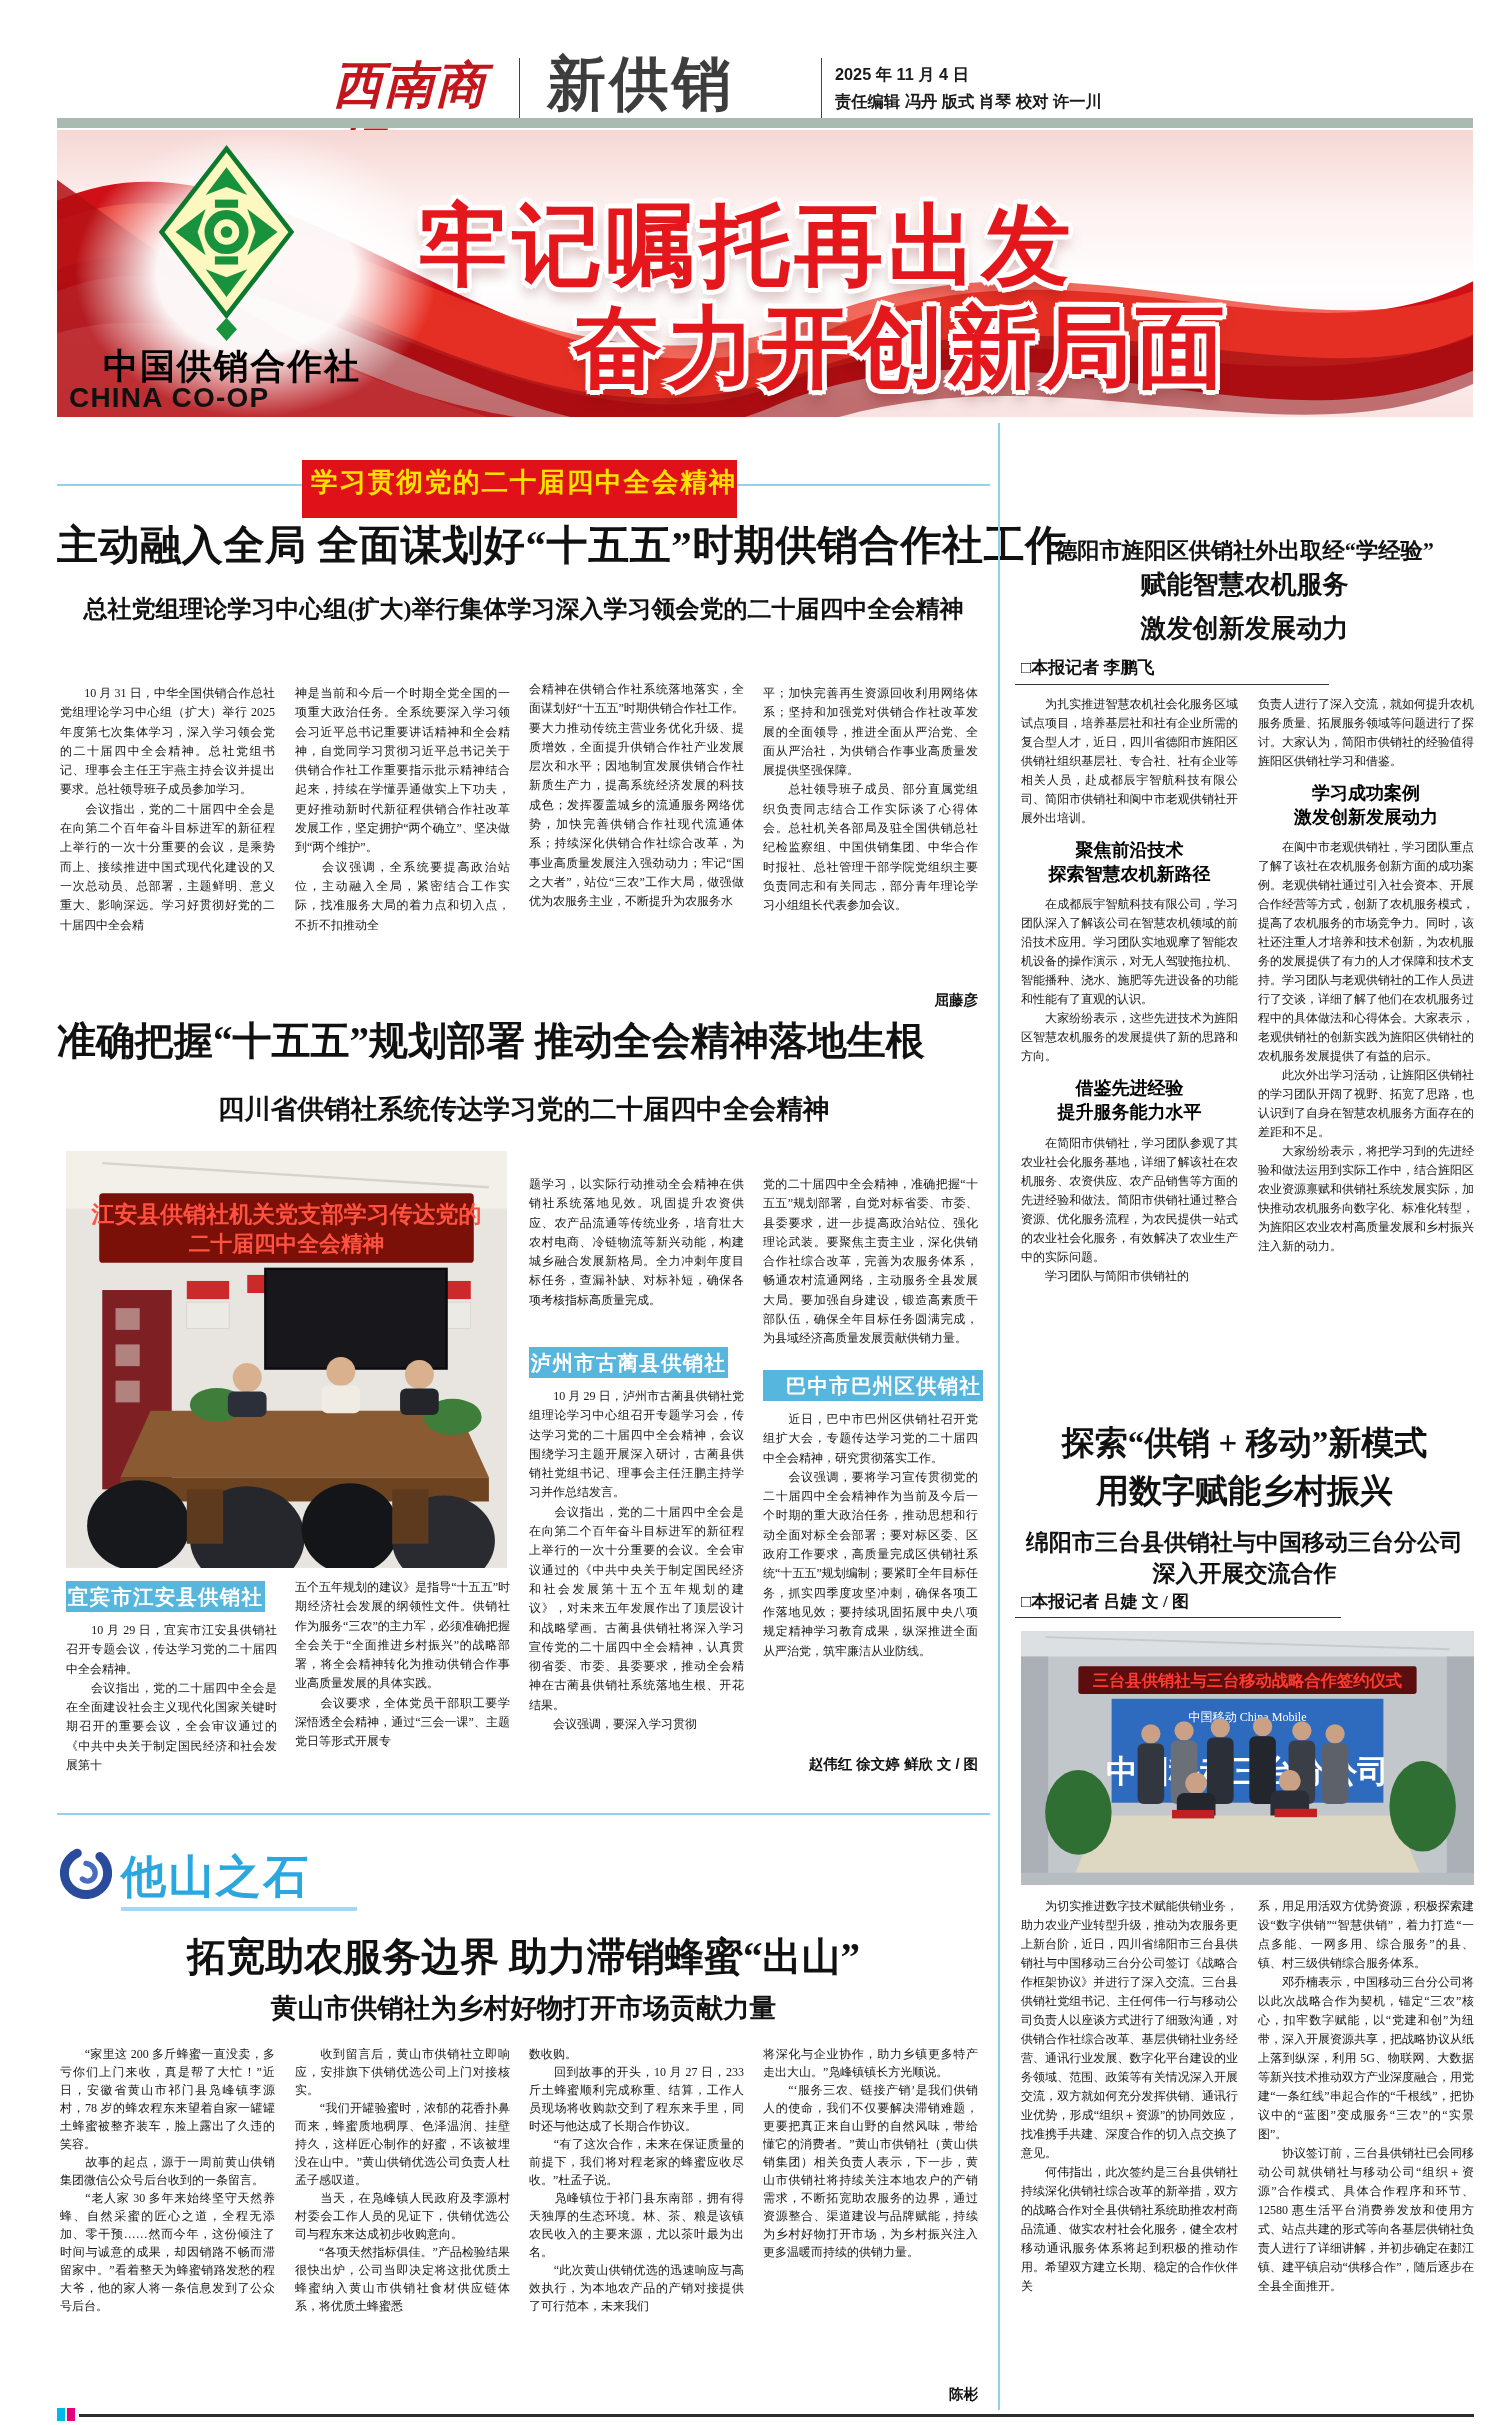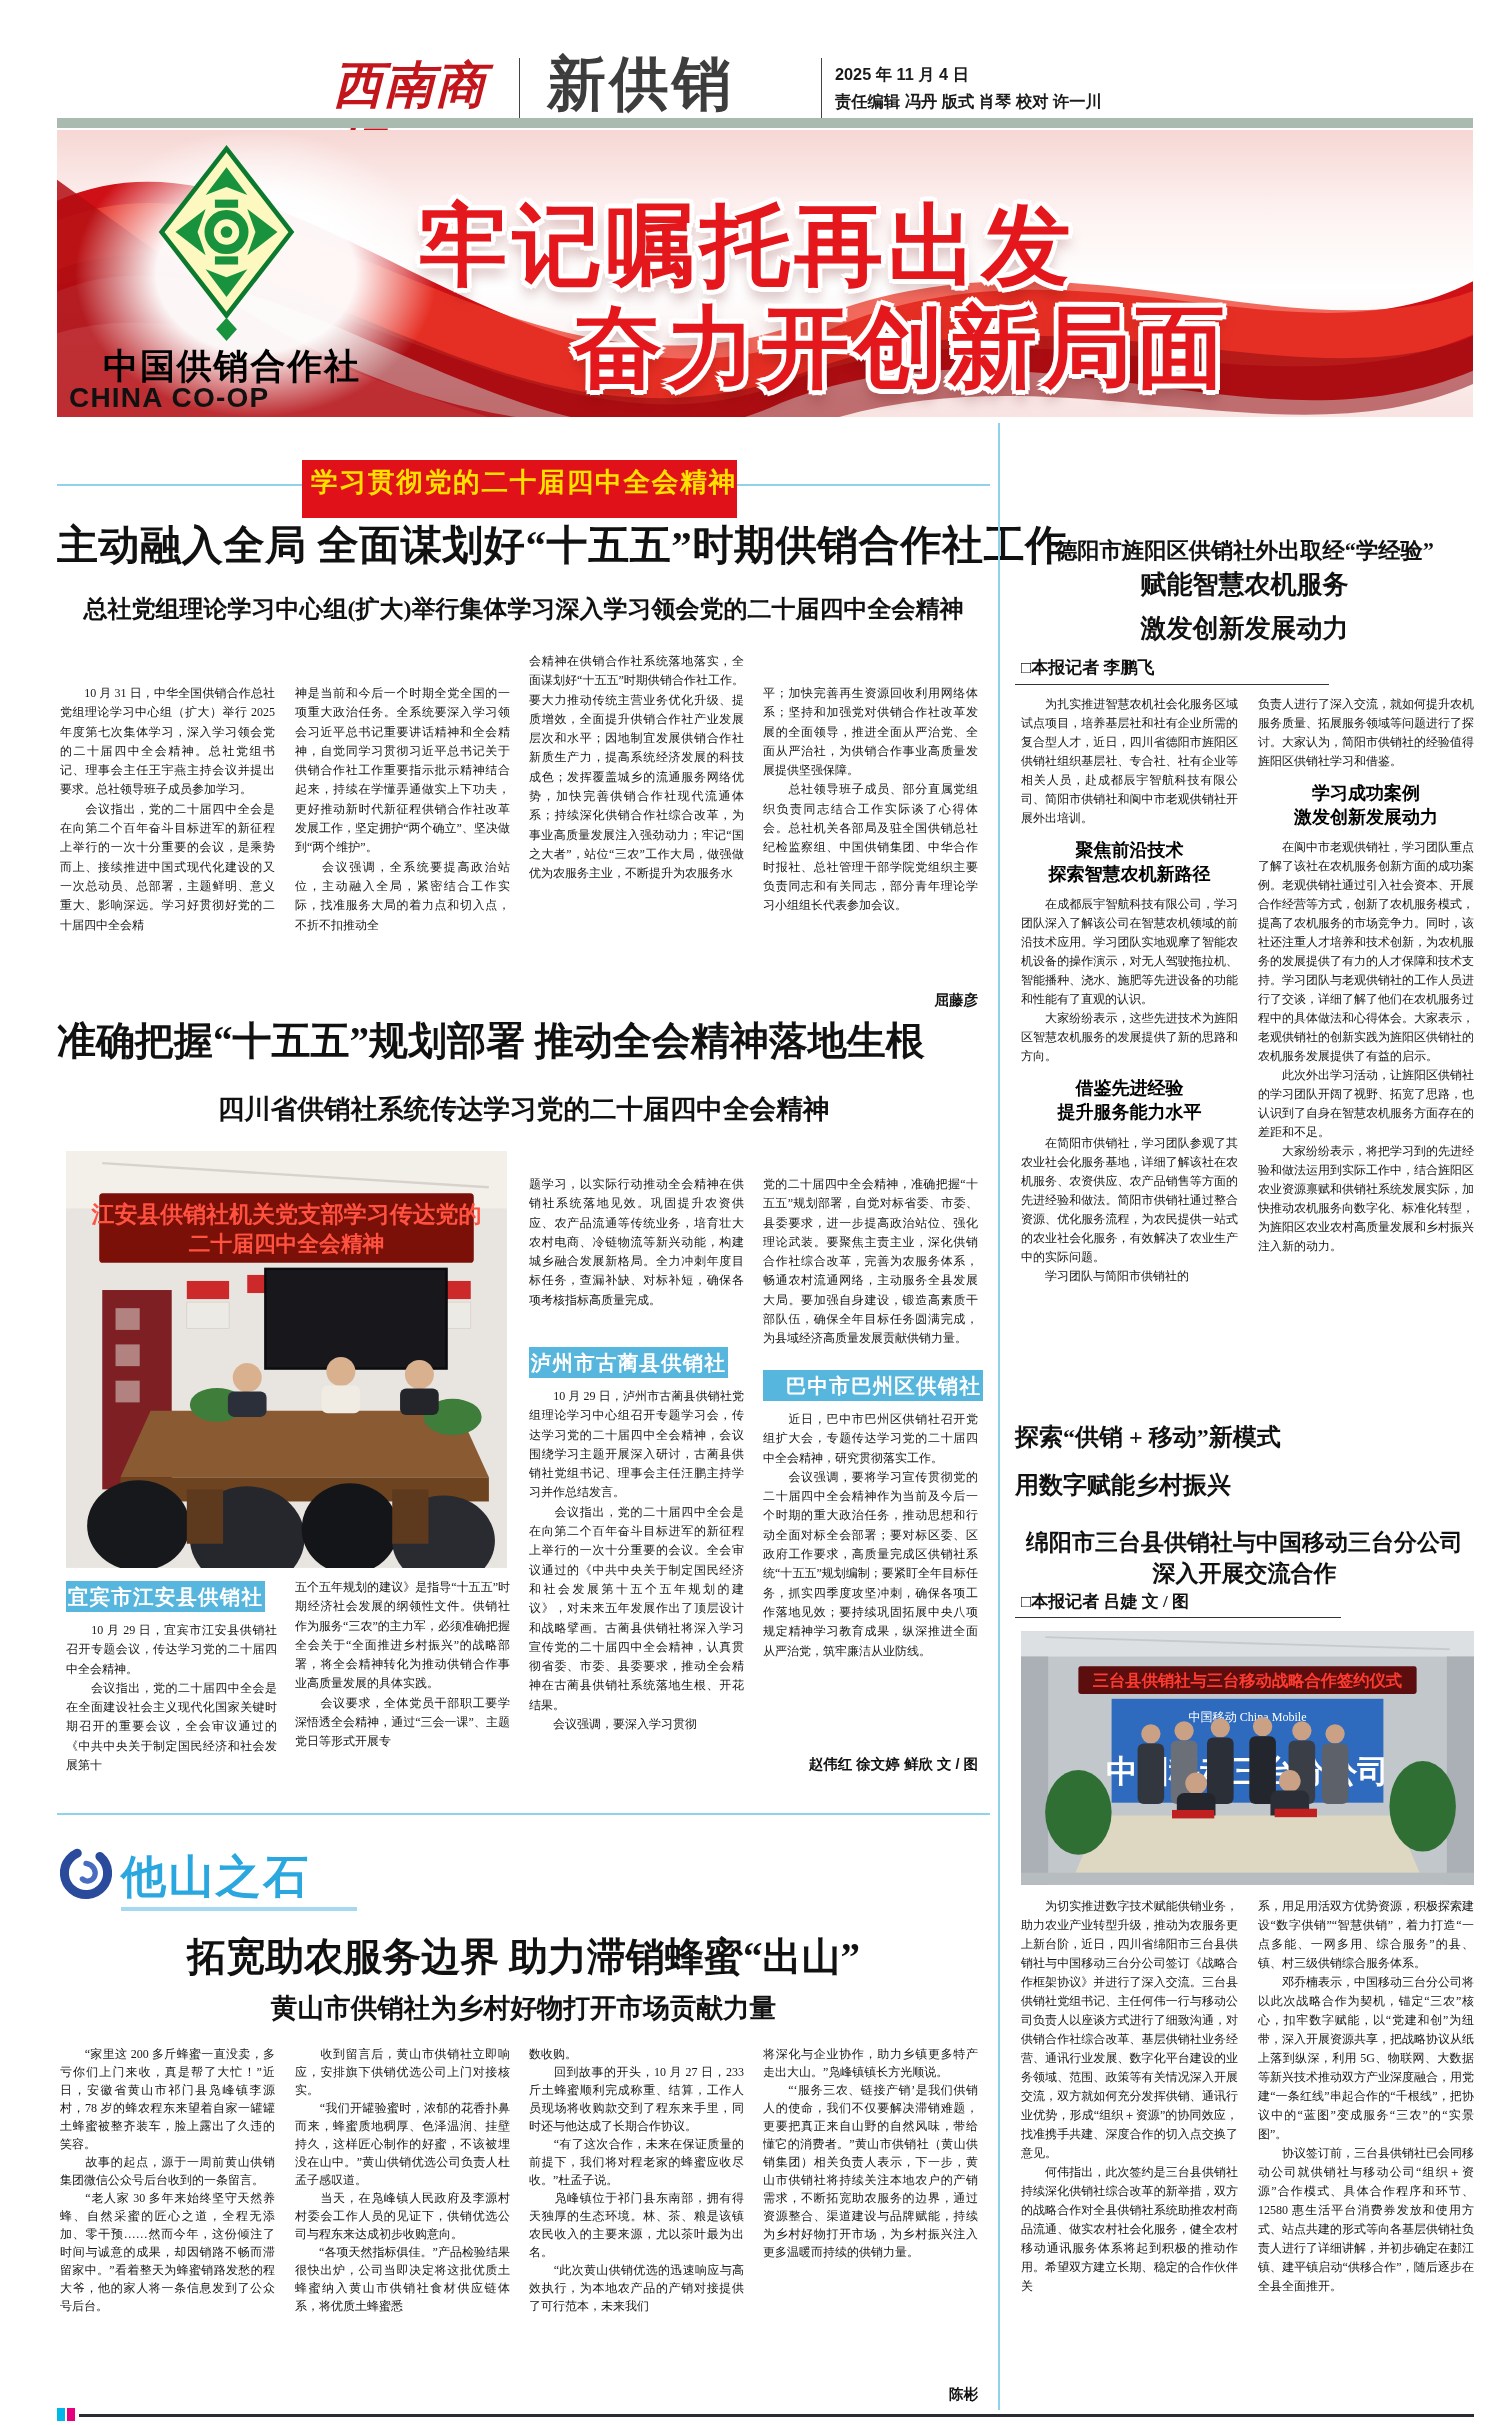--- a/index.html
+++ b/index.html
@@ -47,21 +47,21 @@
   .cyanhr{background:#8fd2ea;}
   
   .rkicker{left:1015px;top:536px;width:459px;text-align:center;font-size:22.3px;font-weight:800;}
   .rtitle{left:1015px;width:459px;text-align:center;font-size:26px;font-weight:900;white-space:nowrap;}
   .rbyline{font:700 17px/20.5px "Liberation Serif",serif;color:#111;}
   .bylineRule{height:1.2px;background:#333;}
   .subhead{text-align:center;font:800 18px/24px "Liberation Sans",sans-serif;margin:9.7px 0;
            white-space:pre-line;color:#000;}
   .flowcol{position:absolute;overflow:hidden;}
   .flowcol .col{position:static;}
-  .r2title{left:1015px;width:459px;text-align:left;font-size:24px;font-weight:900;white-space:nowrap;}
+  .r2title{left:1015px;width:459px;text-align:center;font-size:33px;font-weight:900;white-space:nowrap;}
   .r2sub{left:1015px;width:459px;text-align:center;font-size:23px;font-weight:800;white-space:nowrap;}
   
   .tszLabel{left:121px;top:1847px;width:254px;font-size:45px;font-weight:900;color:#2aa7df;
             font-family:"Liberation Sans",sans-serif;letter-spacing:2.4px;}
   .tszRule{left:121px;top:1907px;width:236px;height:4.2px;background:#a5d9f2;}
   .h1c{left:57px;top:1930px;width:933px;text-align:center;font-size:39px;font-weight:900;white-space:nowrap;}
   .h2c{left:57px;top:1990px;width:933px;text-align:center;font-size:26.6px;font-weight:700;}
   .tcol{font:12px/18px "Liberation Serif",serif;}
   
   .botline{left:79px;top:2414px;width:1395px;height:3px;background:#2b2b33;}
@@ -105,21 +105,21 @@
 </div>
 
 <div class="abs kickerline"></div>
 <div class="abs kicker">学习贯彻党的二十届四中全会精神</div>
 <div class="abs h1a">主动融入全局  全面谋划好“十五五”时期供销合作社工作</div>
 <div class="abs h2a">总社党组理论学习中心组(扩大)举行集体学习深入学习领会党的二十届四中全会精神</div>
 <div class="abs col" style="left:60px;top:684px;width:215px;height:336px;">　　10 月 31 日，中华全国供销合作总社党组理论学习中心组（扩大）举行 2025 年度第七次集体学习，深入学习领会党的二十届四中全会精神。总社党组书记、理事会主任王宇燕主持会议并提出要求。总社领导班子成员参加学习。
 　　会议指出，党的二十届四中全会是在向第二个百年奋斗目标进军的新征程上举行的一次十分重要的会议，是乘势而上、接续推进中国式现代化建设的又一次总动员、总部署，主题鲜明、意义重大、影响深远。学习好贯彻好党的二十届四中全会精</div>
 <div class="abs col" style="left:295px;top:684px;width:215px;height:336px;">神是当前和今后一个时期全党全国的一项重大政治任务。全系统要深入学习领会习近平总书记重要讲话精神和全会精神，自觉同学习贯彻习近平总书记关于供销合作社工作重要指示批示精神结合起来，持续在学懂弄通做实上下功夫，更好推动新时代新征程供销合作社改革发展工作，坚定拥护“两个确立”、坚决做到“两个维护”。
 　　会议强调，全系统要提高政治站位，主动融入全局，紧密结合工作实际，找准服务大局的着力点和切入点，不折不扣推动全</div>
-<div class="abs col" style="left:529px;top:652px;width:215px;height:336px;">会精神在供销合作社系统落地落实，全面谋划好“十五五”时期供销合作社工作。要大力推动传统主营业务优化升级、提质增效，全面提升供销合作社产业发展层次和水平；因地制宜发展供销合作社新质生产力，提高系统经济发展的科技成色；发挥覆盖城乡的流通服务网络优势，加快完善供销合作社现代流通体系；持续深化供销合作社综合改革，为事业高质量发展注入强劲动力；牢记“国之大者”，站位“三农”工作大局，做强做优为农服务主业，不断提升为农服务水</div>
+<div class="abs col" style="left:529px;top:680px;width:215px;height:336px;">会精神在供销合作社系统落地落实，全面谋划好“十五五”时期供销合作社工作。要大力推动传统主营业务优化升级、提质增效，全面提升供销合作社产业发展层次和水平；因地制宜发展供销合作社新质生产力，提高系统经济发展的科技成色；发挥覆盖城乡的流通服务网络优势，加快完善供销合作社现代流通体系；持续深化供销合作社综合改革，为事业高质量发展注入强劲动力；牢记“国之大者”，站位“三农”工作大局，做强做优为农服务主业，不断提升为农服务水</div>
 <div class="abs col" style="left:763px;top:684px;width:215px;height:302px;">平；加快完善再生资源回收利用网络体系；坚持和加强党对供销合作社改革发展的全面领导，推进全面从严治党、全面从严治社，为供销合作事业高质量发展提供坚强保障。
 　　总社领导班子成员、部分直属党组织负责同志结合工作实际谈了心得体会。总社机关各部局及驻全国供销总社纪检监察组、中国供销集团、中华合作时报社、总社管理干部学院党组织主要负责同志和有关同志，部分青年理论学习小组组长代表参加会议。</div>
 <div class="abs byline" style="left:763px;top:991px;width:215px;">屈藤彦</div>
 
 <div class="abs h1b">准确把握“十五五”规划部署  推动全会精神落地生根</div>
 <div class="abs h2b">四川省供销社系统传达学习党的二十届四中全会精神</div>
 
 <svg class="abs" style="left:66px;top:1151px;" width="441" height="417" viewBox="0 0 730 690">
   <rect width="730" height="690" fill="#e8e5e0"></rect>
   <rect width="730" height="95" fill="#f3f0ea"></rect>

